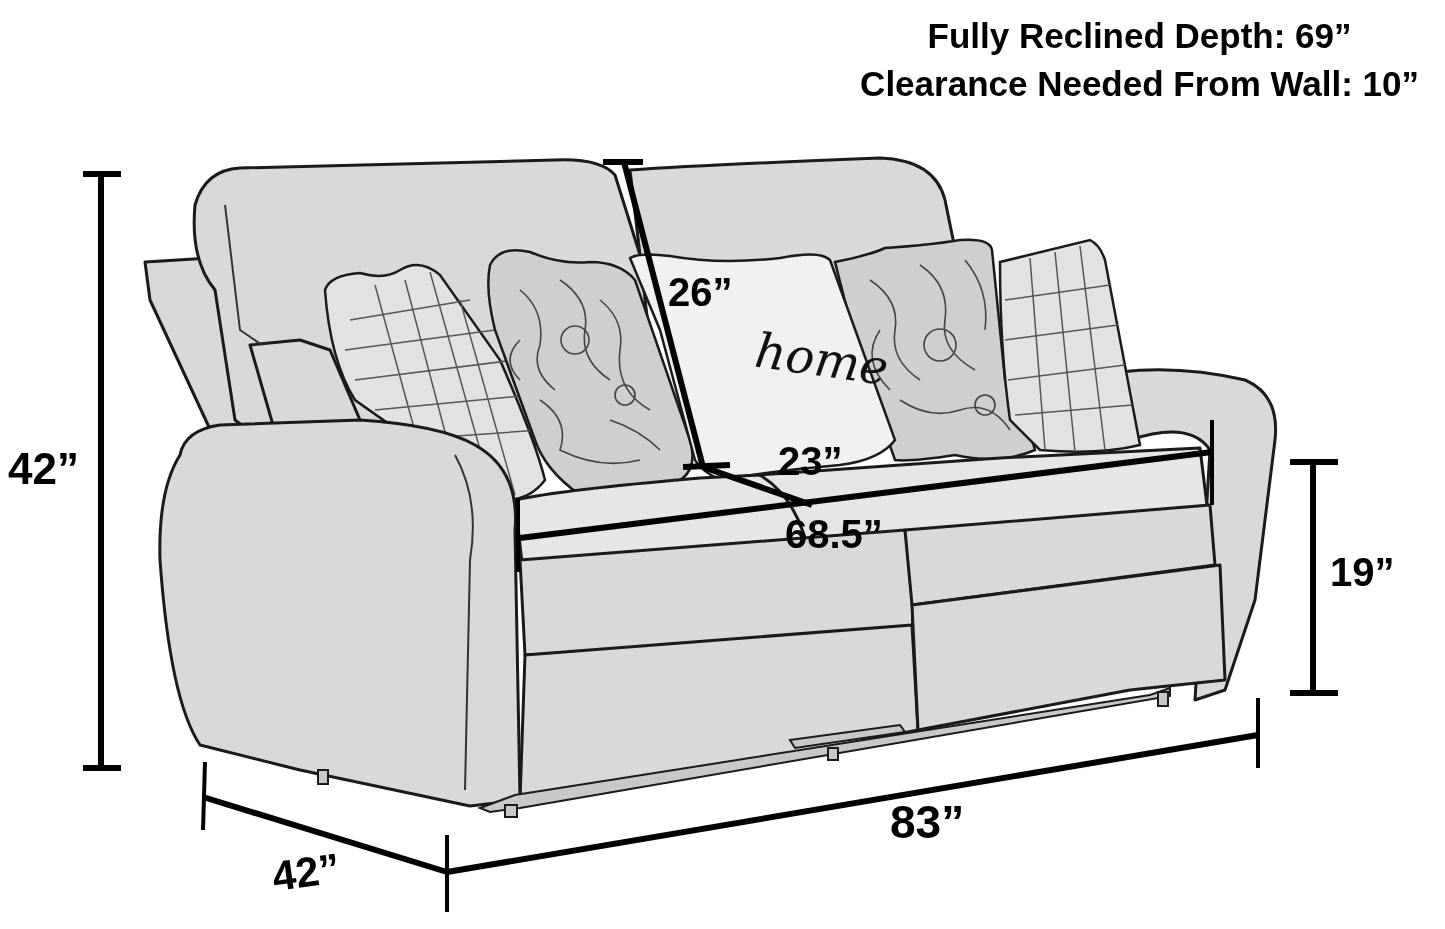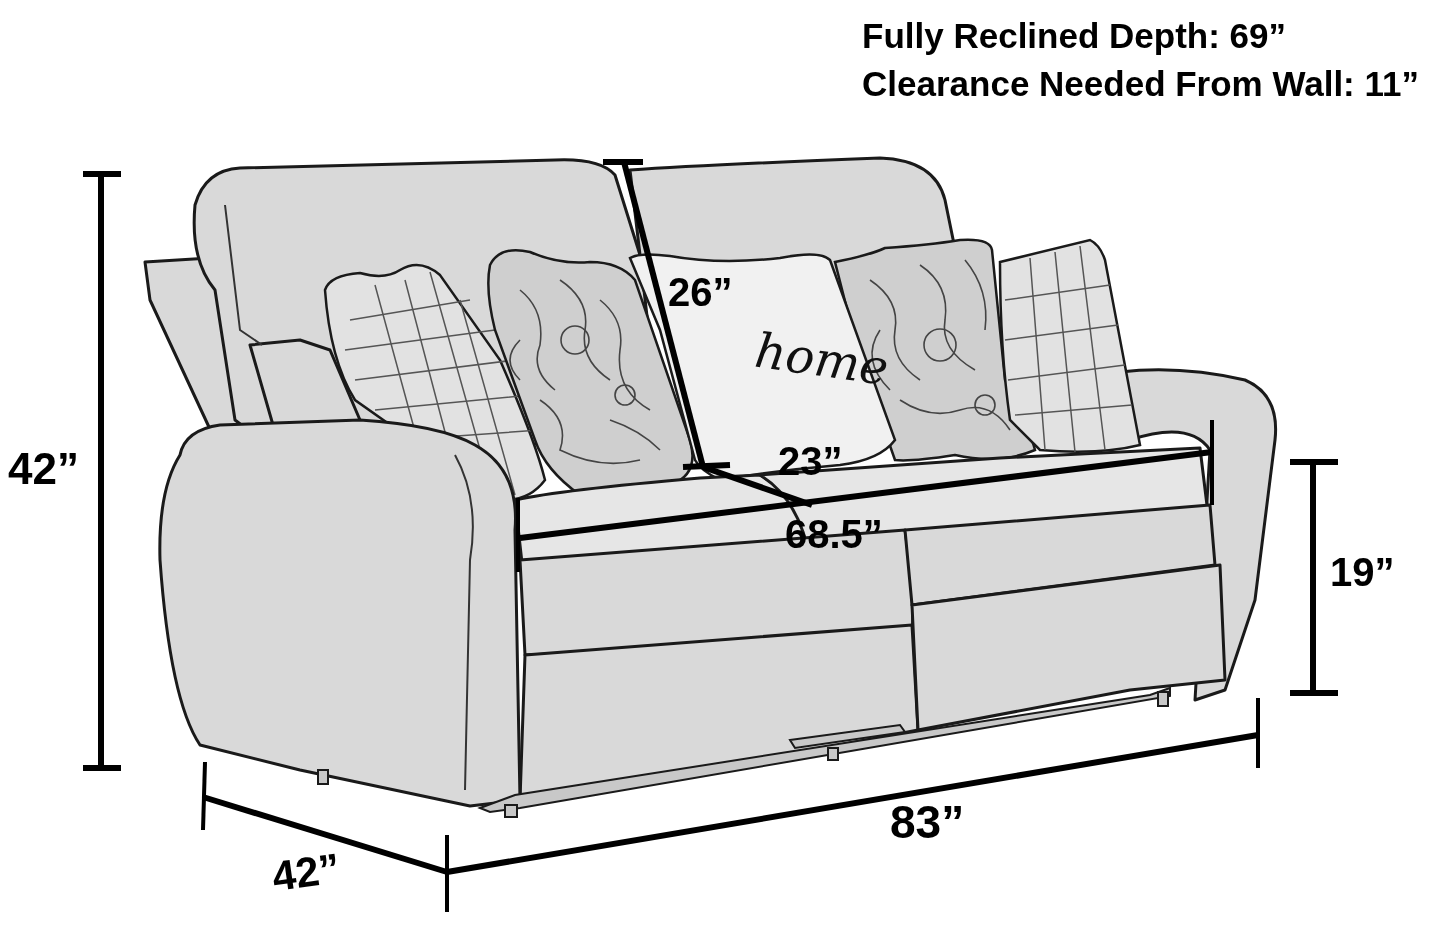--- a/index.html
+++ b/index.html
@@ -1,18 +1,18 @@
 <!DOCTYPE html>
 <html><head>
   <meta charset="utf-8">
   <style>
     html, body { margin: 0; padding: 0; background: #ffffff; }
     body { width: 1445px; height: 929px; position: relative; overflow: hidden;
            font-family: "Liberation Sans", sans-serif; }
-    .header { position: absolute; right: 26px; top: 12px; text-align: left; }
+    .header { position: absolute; right: 26px; top: 12px; text-align: center; }
     .header-line { font-weight: 700; font-size: 35px; line-height: 48px; color: #000; white-space: nowrap; }
     svg.diagram { position: absolute; left: 0; top: 0; }
     .dim-label { font-family: "Liberation Sans", sans-serif; font-weight: 700; fill: #000; }
     .sofa { fill: #d9d9d9; stroke: #1a1a1a; stroke-width: 3; stroke-linejoin: round; }
     .sofa-light { fill: #e6e6e6; stroke: #1a1a1a; stroke-width: 3; stroke-linejoin: round; }
     .pillow-plaid { fill: #e2e2e2; stroke: #1a1a1a; stroke-width: 2.5; }
     .pillow-paisley { fill: #cfcfcf; stroke: #1a1a1a; stroke-width: 2.5; }
     .pillow-home { fill: #f1f1f1; stroke: #1a1a1a; stroke-width: 2.5; }
     .grid-line { stroke: #555; stroke-width: 1.5; fill: none; }
     .paisley-line { stroke: #444; stroke-width: 1.6; fill: none; }
@@ -20,21 +20,21 @@
     .dim-line { stroke: #000; stroke-width: 6; fill: none; stroke-linecap: butt; }
     .dim-line-thin { stroke: #000; stroke-width: 4; fill: none; }
     .frame { fill: #c8c8c8; stroke: #1a1a1a; stroke-width: 2; }
     .home-script { font-family: "DejaVu Serif", serif; font-style: italic; fill: #111; }
   </style>
 </head>
 <body>
 
 <div class="header">
   <div class="header-line">Fully Reclined Depth: 69”</div>
-  <div class="header-line">Clearance Needed From Wall: 11”</div>
+  <div class="header-line">Clearance Needed From Wall: 10”</div>
 </div>
 
 <svg class="diagram" width="1445" height="929" viewBox="0 0 1445 929">
 
   <g>
 
     <path class="sofa" d="M145 262 L210 258 L250 430 L215 440 L150 300 Z"></path>
 
     <path class="sofa" d="M195 205 Q205 170 240 168 L555 160 Q600 158 615 175 L640 255 L660 430 L300 470 L235 420 L215 290 Q190 260 195 205 Z"></path>
     <path class="sofa" d="M630 170 Q700 165 880 158 Q935 160 945 200 L990 420 L700 460 L640 255 Z"></path>

